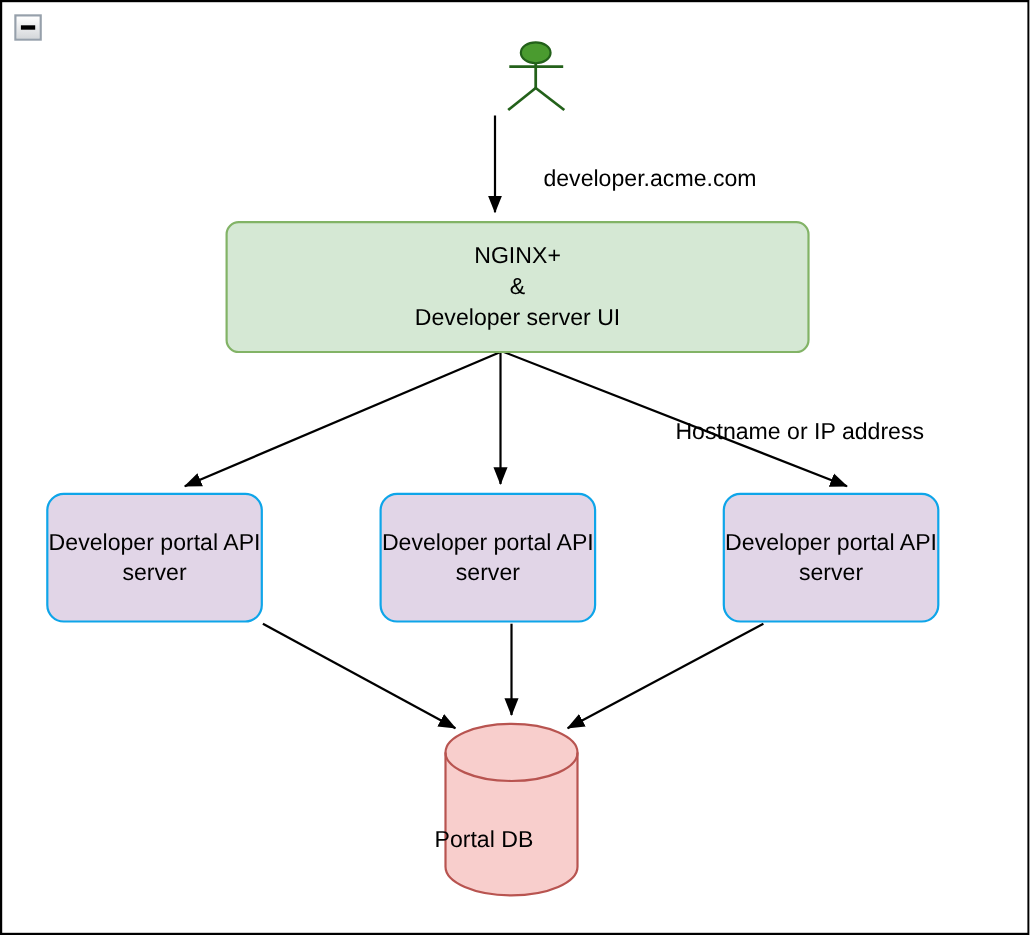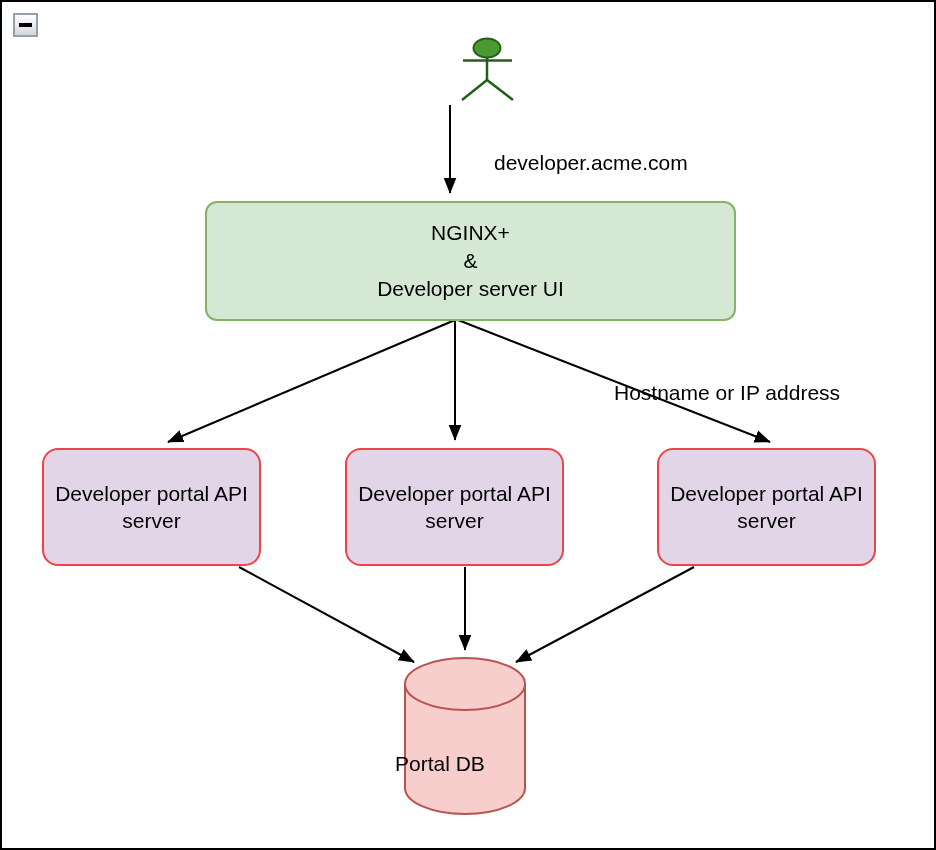--- a/index.html
+++ b/index.html
@@ -49,23 +49,23 @@
   .gateway {
     left: 203px; top: 199px;
     width: 531px; height: 120px;
     background: #d5e8d4;
     border: 2px solid #82b366;
     border-radius: 12px;
     line-height: 28px;
   }
   .api {
     top: 446px;
-    width: 219px; height: 118px;
+    width: 197px; height: 118px;
     background: #e1d5e7;
-    border: 2px solid #ef4444;
+    border: 2px solid #0ea5e9;
     border-radius: 16px;
     line-height: 27px;
   }
   .api-1 { left: 40px; }
   .api-2 { left: 343px; }
   .api-3 { left: 655px; }
 
   .db-label {
     position: absolute;
     left: 393px; top: 748px;

